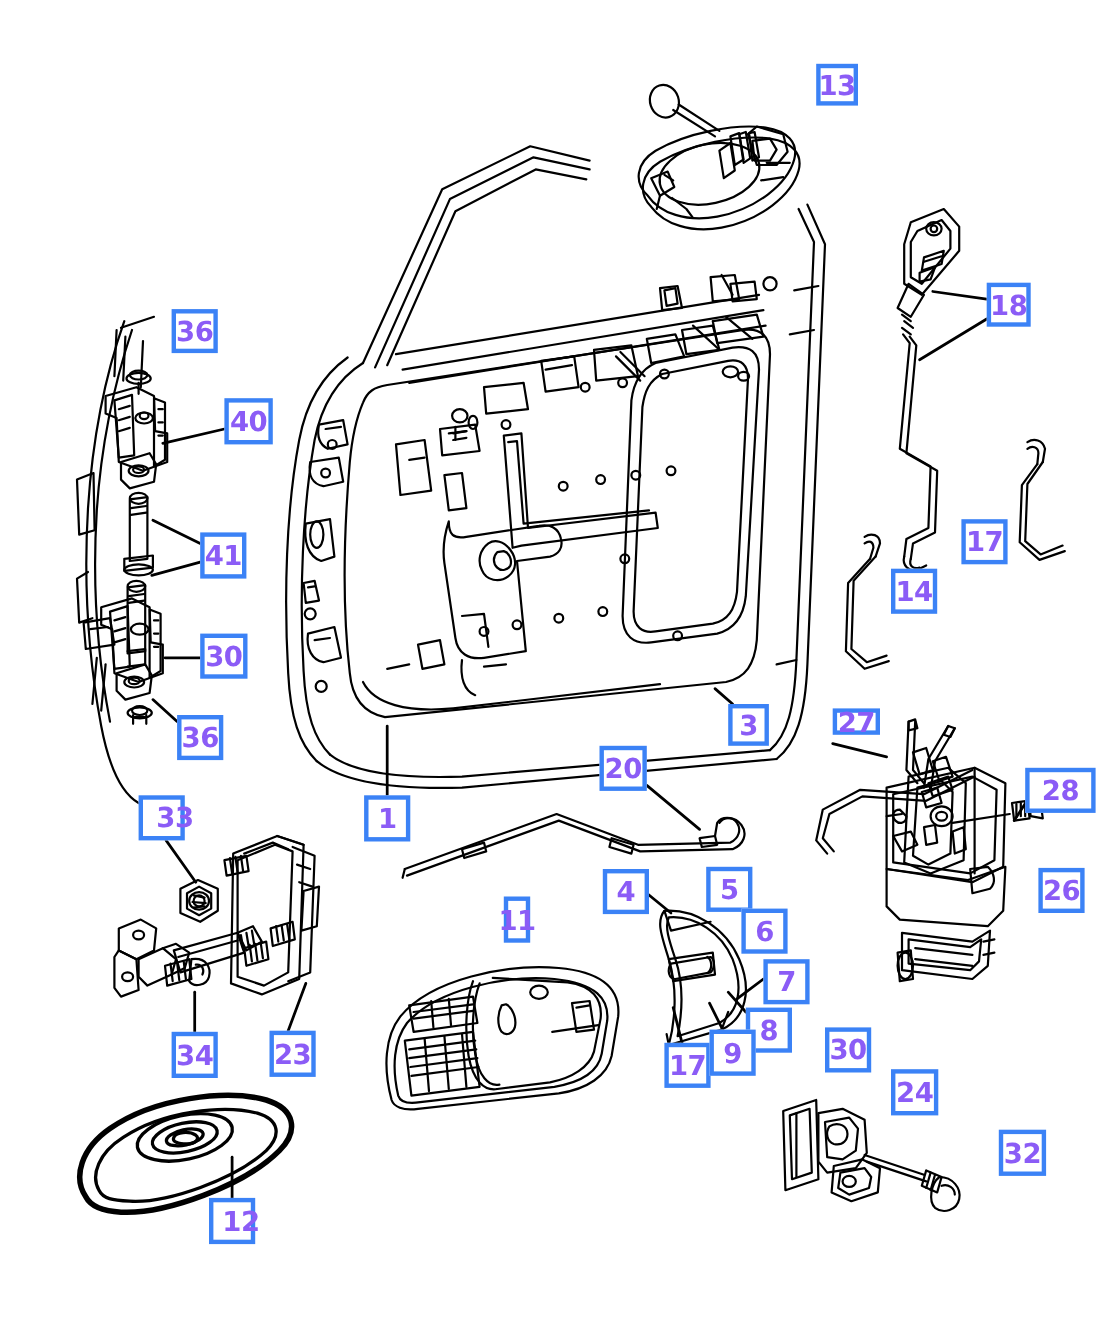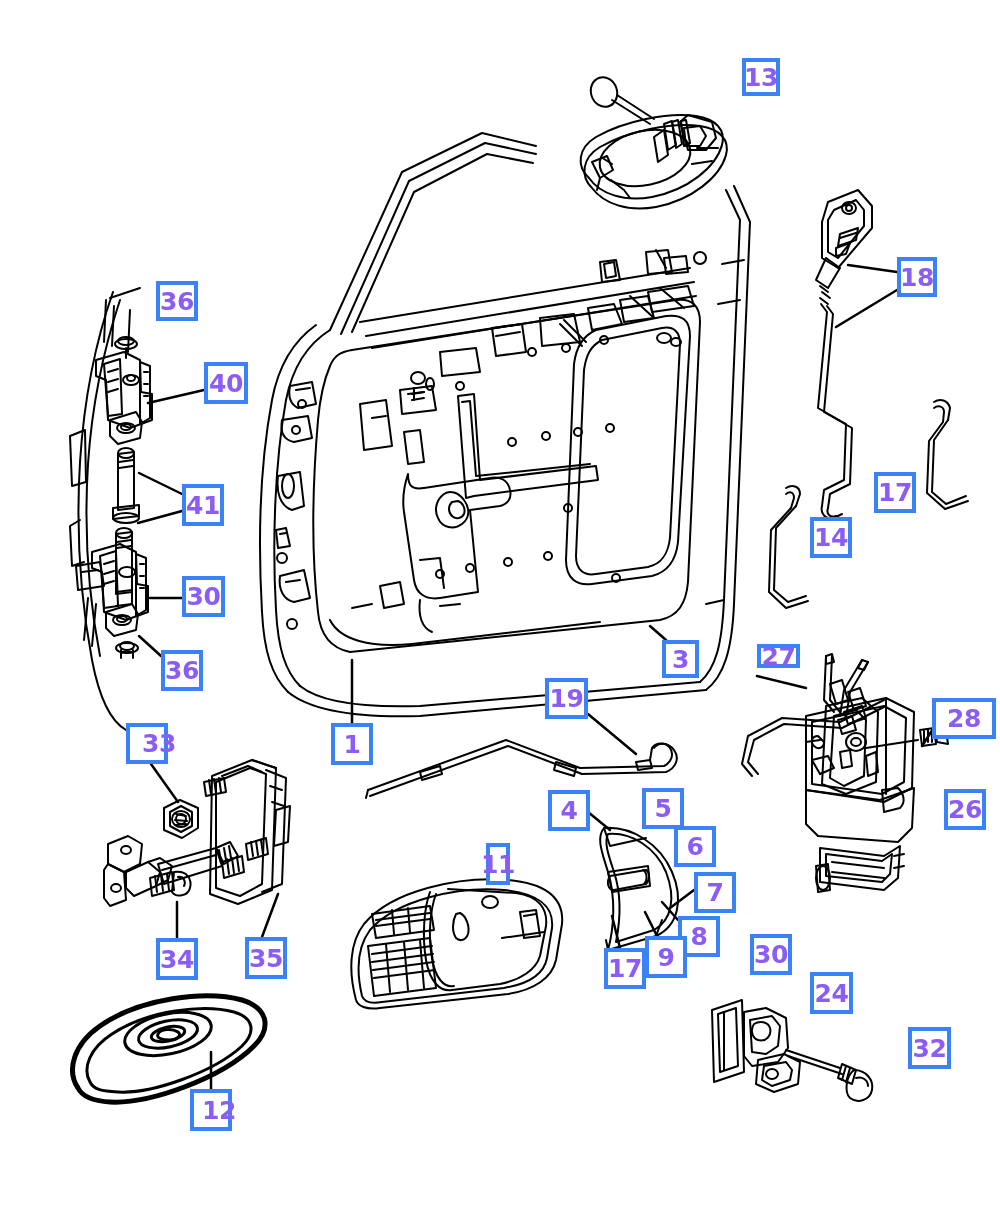--- a/index.html
+++ b/index.html
@@ -490,49 +490,49 @@
   <div class="callout sz-2" style="left:182px;top:576px;width:43px;height:41px;">30</div>
 
   <div class="callout sz-2" style="left:161px;top:650px;width:42px;height:41px;">36</div>
 
   <div class="callout sz-1" style="left:662px;top:640px;width:37px;height:38px;">3</div>
 
   <div class="callout sz-2" style="left:757px;top:644px;width:43px;height:24px;">27</div>
 
   <div class="callout sz-2" style="left:932px;top:671px;width:64px;height:41px;margin-top:27px;">28</div>
 
-  <div class="callout sz-2" style="left:545px;top:678px;width:43px;height:41px;">19</div>
+  <div class="callout sz-2" style="left:545px;top:678px;width:43px;height:41px;">20</div>
 
   <div class="callout sz-1" style="left:331px;top:723px;width:42px;height:42px;">1</div>
 
   <div class="callout sz-2" style="left:126px;top:723px;width:42px;height:41px;padding-left:24px;">33</div>
 
   <div class="callout sz-1" style="left:548px;top:790px;width:42px;height:41px;">4</div>
 
   <div class="callout sz-1" style="left:642px;top:788px;width:42px;height:41px;">5</div>
 
   <div class="callout sz-2" style="left:944px;top:789px;width:42px;height:41px;">26</div>
 
   <div class="callout sz-1" style="left:674px;top:826px;width:42px;height:41px;">6</div>
 
   <div class="callout sz-1" style="left:694px;top:872px;width:42px;height:41px;">7</div>
 
   <div class="callout sz-1" style="left:678px;top:916px;width:42px;height:41px;">8</div>
 
-  <div class="callout sz-2" style="left:458px;top:843px;width:24px;height:42px;margin-left:28px;">11</div>
+  <div class="callout sz-2" style="left:458px;top:815px;width:24px;height:42px;">11</div>
 
   <div class="callout sz-2" style="left:604px;top:948px;width:42px;height:41px;">17</div>
 
   <div class="callout sz-1" style="left:645px;top:936px;width:42px;height:42px;">9</div>
 
   <div class="callout sz-2" style="left:750px;top:934px;width:42px;height:41px;">30</div>
 
   <div class="callout sz-2" style="left:156px;top:938px;width:42px;height:42px;">34</div>
 
-  <div class="callout sz-2" style="left:245px;top:937px;width:42px;height:42px;">35</div>
+  <div class="callout sz-2" style="left:245px;top:937px;width:42px;height:42px;">23</div>
 
   <div class="callout sz-2" style="left:810px;top:972px;width:43px;height:42px;">24</div>
 
   <div class="callout sz-2" style="left:908px;top:1027px;width:43px;height:42px;">32</div>
 
   <div class="callout sz-2" style="left:190px;top:1089px;width:42px;height:42px;padding-left:16px;">12</div>
 
 </div>
 
 </body></html>

